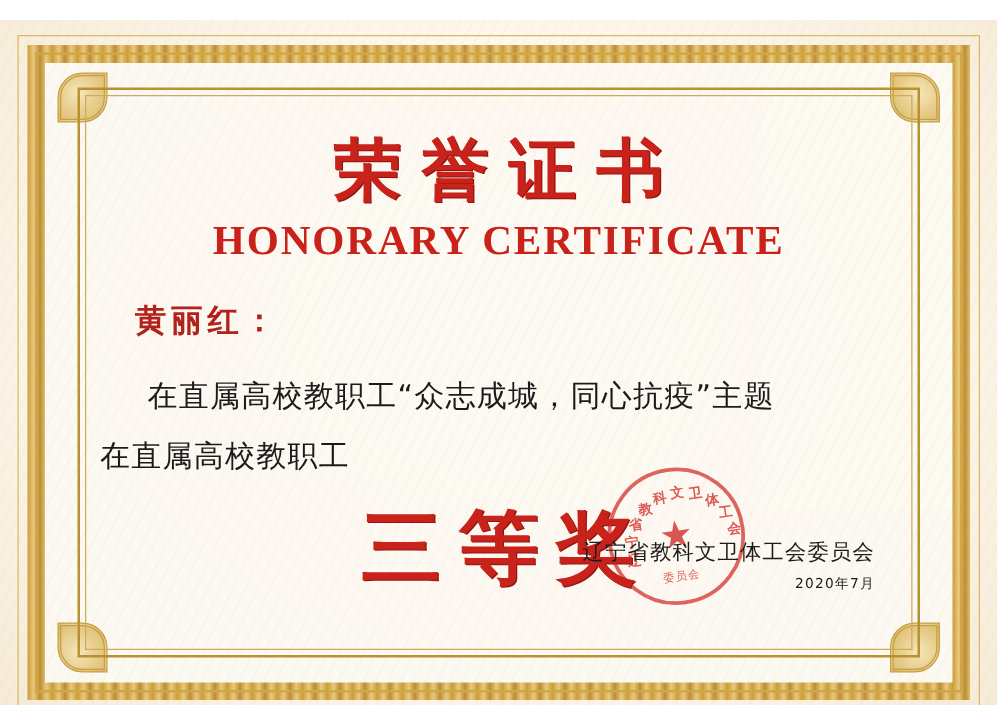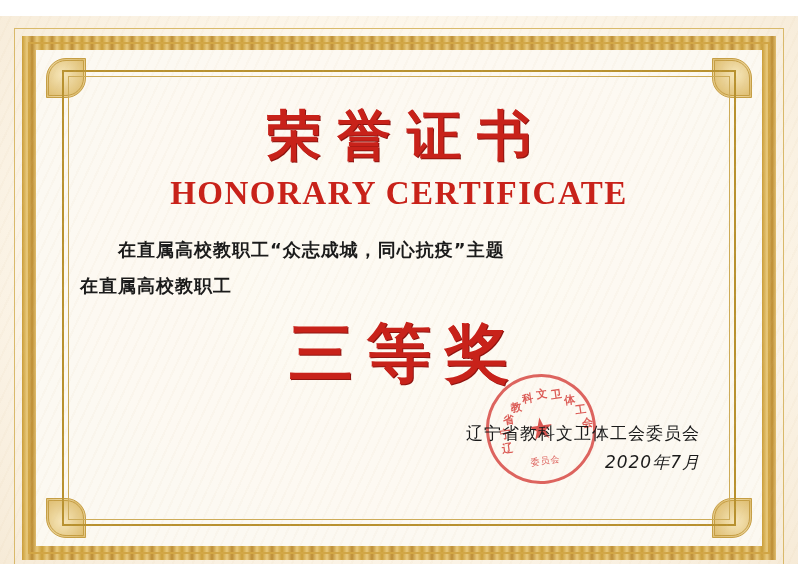--- a/index.html
+++ b/index.html
@@ -146,25 +146,24 @@
     font-family: "DejaVu Serif", serif;
     font-size: 25px;
     font-weight: bold;
     color: #b2221c;
     letter-spacing: 4px;
   }
 
   .body-text {
     margin-top: 20px;
     font-family: "DejaVu Sans", sans-serif;
-    font-size: 18px;
+    font-size: 24px;
     color: #1b1b1b;
     line-height: 2.0;
     letter-spacing: 1px;
-    font-weight: bold;
   }
   .body-text .indent { padding-left: 38px; }
 
   .award {
     text-align: center;
     margin-top: 6px;
     font-family: "DejaVu Serif", serif;
     font-size: 64px;
     font-weight: bold;
     color: #c8221a;
@@ -180,23 +179,22 @@
     text-align: right;
     font-family: "DejaVu Sans", sans-serif;
     color: #1b1b1b;
   }
   .sig-org {
     font-size: 17px;
     letter-spacing: 1px;
   }
   .sig-date {
     margin-top: 6px;
-    font-size: 17px;
-    letter-spacing: 1px;
-    font-style: italic;
+    font-size: 11px;
+    letter-spacing: 1px;
   }
 
   
   .seal {
     position: absolute;
     right: 122px;
     bottom: 26px;
     width: 104px;
     height: 104px;
     border-radius: 50%;
@@ -256,20 +254,21 @@
   <div class="frame-inner"></div>
 
   <div class="texture"></div>
 
   <div class="content">
 
     <div class="title-cn">荣誉证书</div>
 
     <div class="title-en">HONORARY  CERTIFICATE</div>
 
+    <div class="recipient">黄丽红：</div>
 
     <div class="body-text">
       <div class="indent">在直属高校教职工“众志成城，同心抗疫”主题</div>
       <div>在直属高校教职工</div>
     </div>
 
     <div class="award">三等奖</div>
 
     <div class="seal">
       <div class="seal-ring-text">

